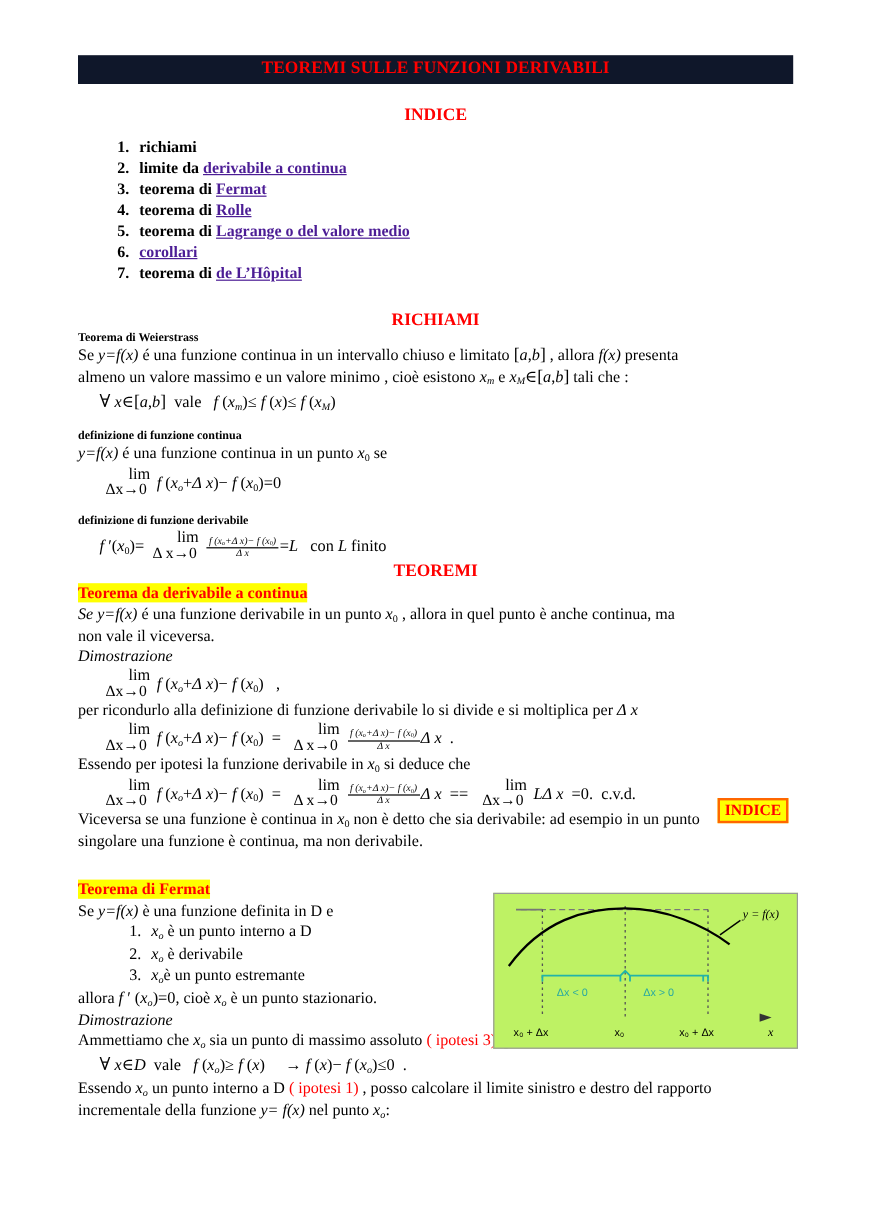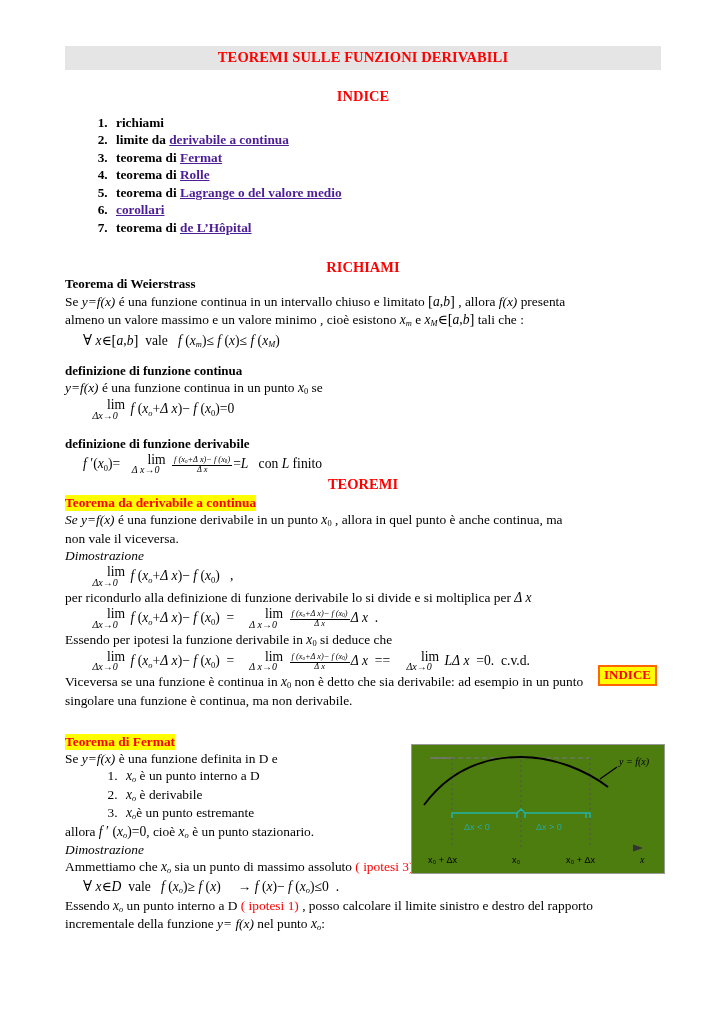--- a/index.html
+++ b/index.html
@@ -24,21 +24,21 @@
   }
   .content {
     position: absolute;
     left: 65px;
     top: 46px;
     width: 596px;
   }
 
   
   .title-bar {
-    background: #e5e5e5;
+    background: #0f172a;
     text-align: center;
     font-weight: bold;
     color: #ff0000;
     font-size: 14.5px;
     letter-spacing: 0.1px;
     padding: 3px 0 4px 0;
     line-height: 1.15;
   }
 
   
@@ -79,21 +79,21 @@
   .ital { font-style: italic; }
   .hl-red-bold-yellow {
     color: #ff0000;
     font-weight: bold;
     background: #ffff00;
     font-size: 13.4px;
     display: inline-block;
     line-height: 1.2;
   }
   .red { color: #ff0000; }
-  .sec-title { font-weight: bold; font-size: 13px; }
+  .sec-title { font-weight: bold; font-size: 10px; }
 
   
   .math {
     font-family: "Liberation Serif", "DejaVu Serif", serif;
     font-style: normal;
     font-size: 13.6px;
     white-space: nowrap;
   }
   .mi { font-style: italic; }
   .mathline {
@@ -113,21 +113,21 @@
     font-style: normal;
   }
   .lim {
     display: inline-block;
     text-align: center;
     vertical-align: -0.38em;
     line-height: 1;
     margin: 0 2px;
   }
   .lim .op { font-size: 13.6px; display:block;margin-left:22px; }
-  .lim .sb { font-size: 10px; display:block; font-style: italic; margin-top: -1px;}
+  .lim .sb { font-size: 13px; display:block; margin-top: -1px;}
   .frac {
     display: inline-block;
     vertical-align: middle;
     text-align: center;
     line-height: 1.02;
     margin: 0 1px;
     font-size: 8.3px;
   }
   .frac .num {
     display: block;
@@ -166,21 +166,21 @@
   ol.fermat-list li { padding-left: 5px; }
 
   
   .figure {
     position: absolute;
     left: 411px;
     top: 744px;
     width: 252px;
     height: 128px;
     border: 1px solid #9a9a9a;
-    background: #4d7c0f;
+    background: #bef264;
   }
   .figure svg { display: block; }
 </style>
 </head>
 <body>
 
 <div class="page">
 
   <div class="content">
 

